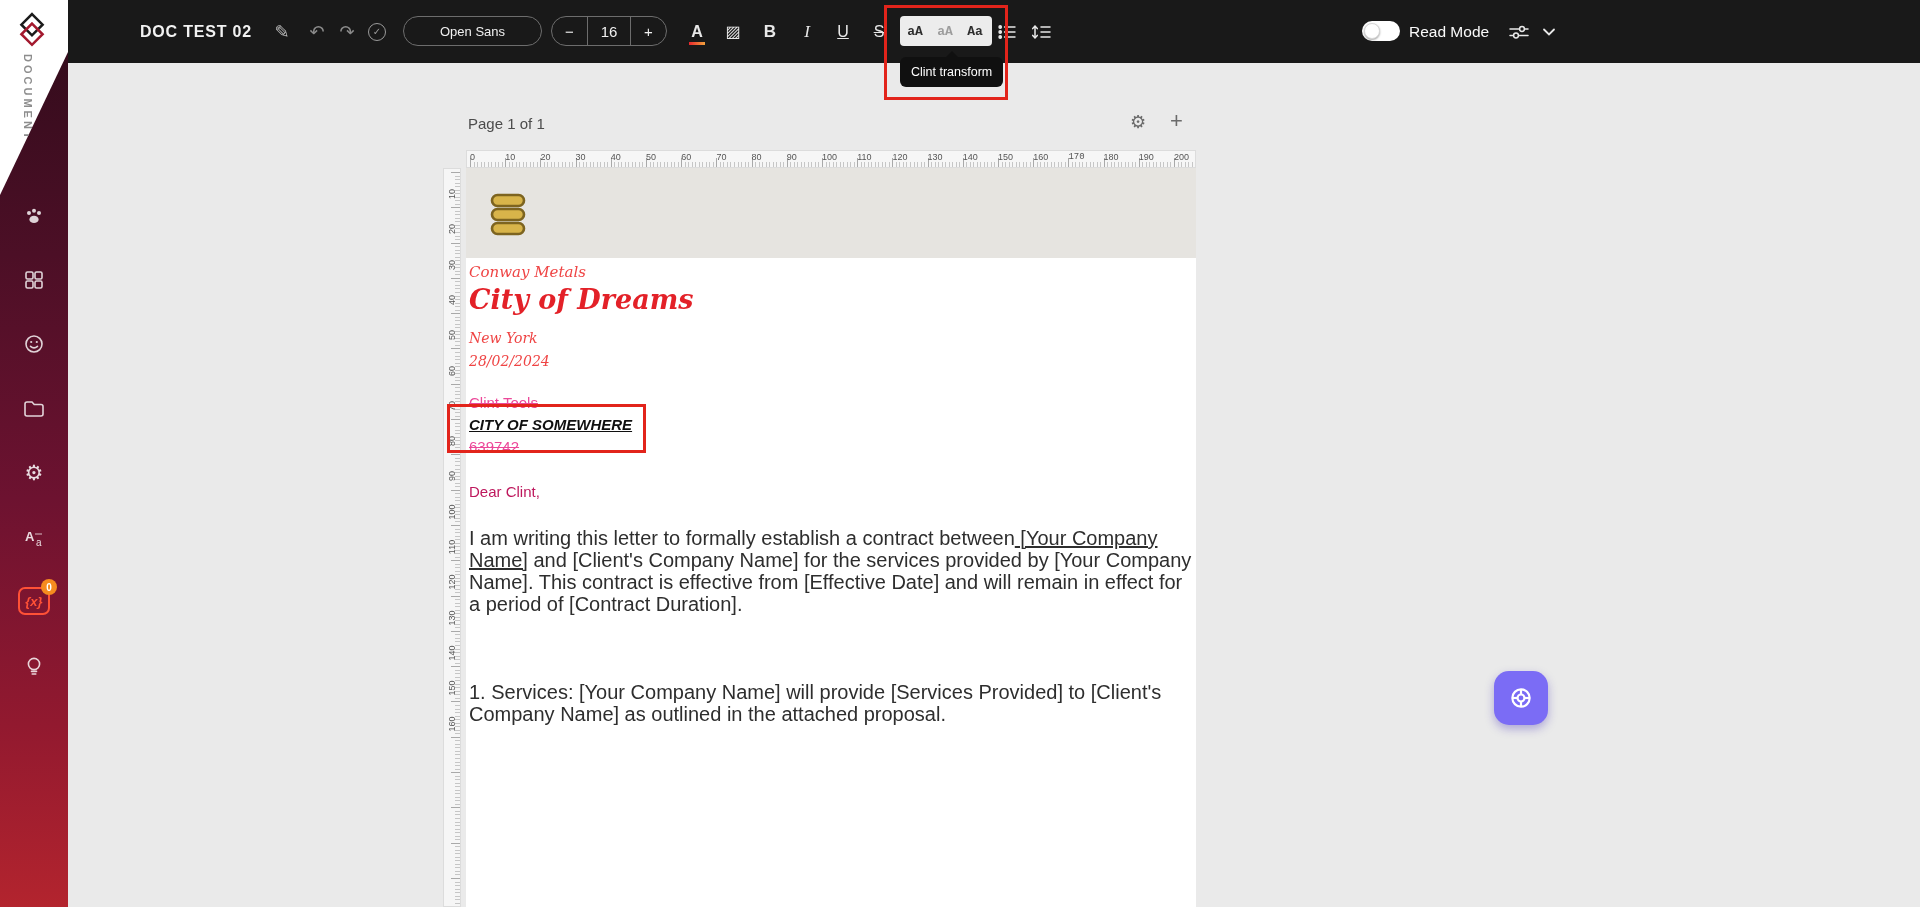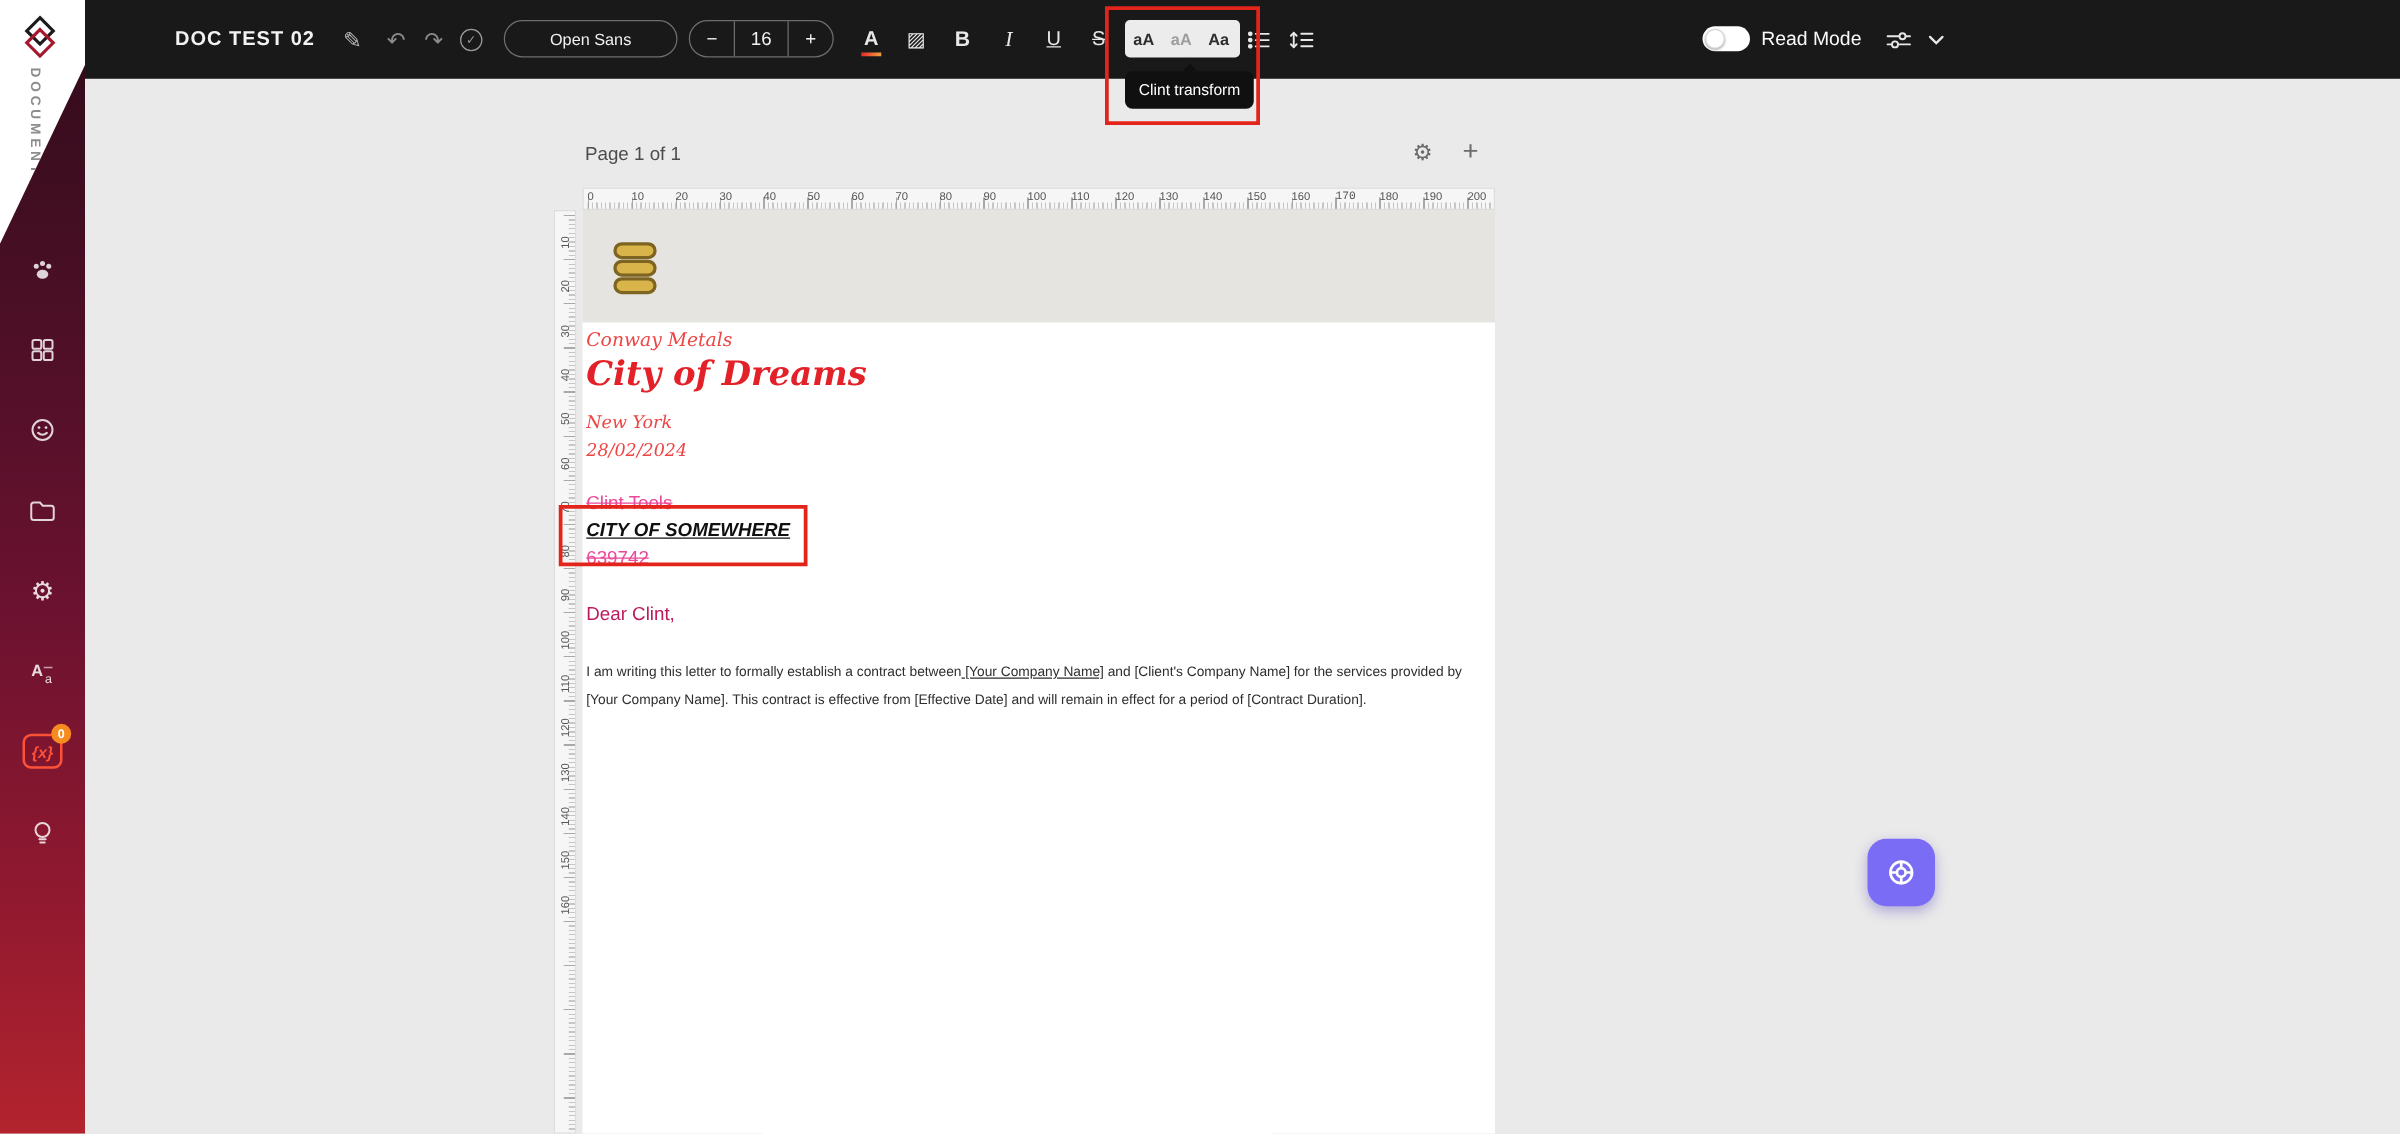--- a/index.html
+++ b/index.html
@@ -25,21 +25,21 @@
   .fmt { position:absolute; top:0; height:63px; width:26px; display:flex; align-items:center; justify-content:center;
          color:#e8e8e8; cursor:pointer; }
   .colorA { position:relative; font-size:16px; font-weight:bold; }
   .colorA .bar { position:absolute; left:-2px; right:-2px; bottom:-4px; height:3px;
                  background:linear-gradient(90deg,#e8262d,#f0a23c); }
   .bold-ic { font-size:17px; font-weight:bold; }
   .italic-ic { font-size:17px; font-style:italic; font-family:"Liberation Serif",serif; }
   .under-ic { font-size:16px; text-decoration:underline; }
   .strike-ic { font-size:16px; text-decoration:line-through; }
   .transform-group { position:absolute; left:832px; top:16px; height:30px; width:92px; background:#ececec;
-                     border-radius:4px; display:flex; z-index:5; }
+                     border-radius:4px; display:flex; z-index:5;font-family:Liberation Mono, monospace; }
   .transform-group .tbtn { width:30px; display:flex; align-items:center; justify-content:center;
                            font-size:13px; font-weight:bold; color:#2e2e2e; cursor:pointer; }
   .transform-group .tbtn.off { color:#9d9d9d; }
   .toggle { position:absolute; left:1294px; top:21px; width:38px; height:20px; border-radius:10px; background:#fff; cursor:pointer; }
   .toggle .knob { position:absolute; left:2px; top:2px; width:16px; height:16px; border-radius:50%;
                   background:#fff; border:1px solid #d7d7d7; box-shadow:0 1px 2px rgba(0,0,0,.35); }
   .read-mode { left:1341px; font-size:15.5px; color:#fafafa; }
 
   
   .anno { position:absolute; border:3px solid #e2241b; z-index:40; pointer-events:none; }
@@ -97,21 +97,21 @@
   .dtext { position:absolute; left:3px; color:#be185d; }
   .script-sm { font-family:"DejaVu Serif",serif; font-style:italic; font-size:15px; color:#ef4444; }
   .script-name { top:95px; }
   .script-title { top:116px; font-family:"DejaVu Serif",serif; font-style:italic; font-weight:bold;
                   font-size:27px; color:#e32128; }
   .script-city { top:162px; font-size:14px; }
   .script-date { top:185px; font-size:14px; }
   .line-struck { font-size:15px; text-decoration:line-through; color:#ec4899; }
   .line-inserted { top:248px; font-size:15px; font-weight:bold; font-style:italic; text-decoration:underline; color:#101010; }
   .salutation { top:315px; font-size:15px; }
-  .para { position:absolute; left:3px; width:725px; font-size:11px; line-height:22px; color:#2e2e2e; }
+  .para { position:absolute; left:3px; width:725px; font-size:20px; line-height:22px; color:#2e2e2e; }
   .u-seg { text-decoration:underline; }
 
   
   .fab { position:absolute; left:1426px; top:608px; width:54px; height:54px; border-radius:15px;
          background:#7b6cf5; display:flex; align-items:center; justify-content:center;
          box-shadow:0 4px 10px rgba(60,40,180,.35); cursor:pointer; z-index:20; }
 </style>
 </head>
 <body>
 
@@ -336,20 +336,21 @@
     <div class="dtext script-sm script-date">28/02/2024</div>
 
     <div class="dtext line-struck" style="top:226px">Clint Tools</div>
     <div class="dtext line-inserted">CITY OF SOMEWHERE</div>
     <div class="dtext line-struck" style="top:270px">639742</div>
 
     <div class="dtext salutation">Dear Clint,</div>
 
     <div class="para" style="top:359px"><span>I am writing this letter to formally establish a contract between</span><span class="u-seg"> [Your Company Name]</span><span> and [Client's Company Name] for the services provided by [Your Company Name]. This contract is effective from [Effective Date] and will remain in effect for a period of [Contract Duration].</span></div>
 
+    <div class="para" style="top:513px">1. Services: [Your Company Name] will provide [Services Provided] to [Client's Company Name] as outlined in the attached proposal.</div>
   </div>
 
   <div class="fab">
     <svg width="26" height="26" viewBox="0 0 24 24">
       <g fill="none" stroke="#ffffff" stroke-width="2">
         <circle cx="12" cy="12" r="8"></circle>
           <circle cx="12" cy="12" r="3.2"></circle>
         <line x1="12" y1="4" x2="12" y2="8.8"></line>
           <line x1="12" y1="15.2" x2="12" y2="20"></line>
         <line x1="4" y1="12" x2="8.8" y2="12"></line>

